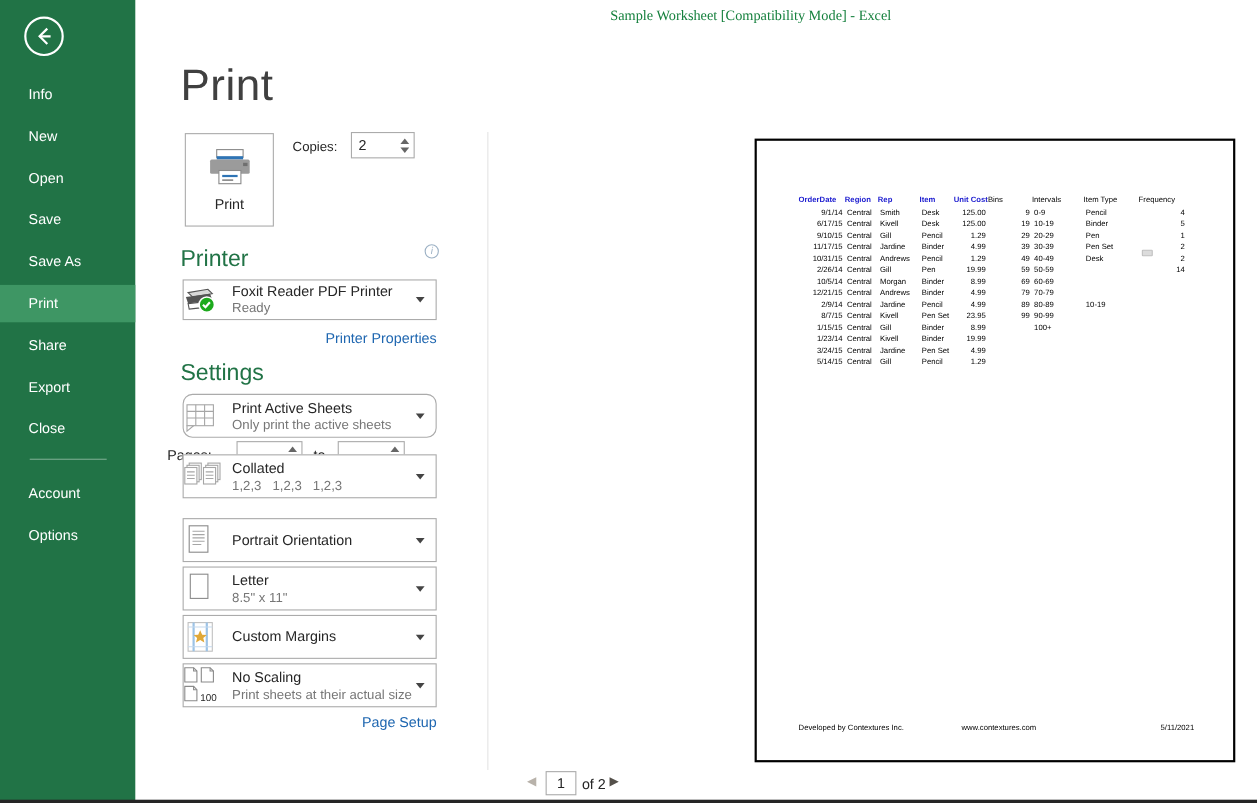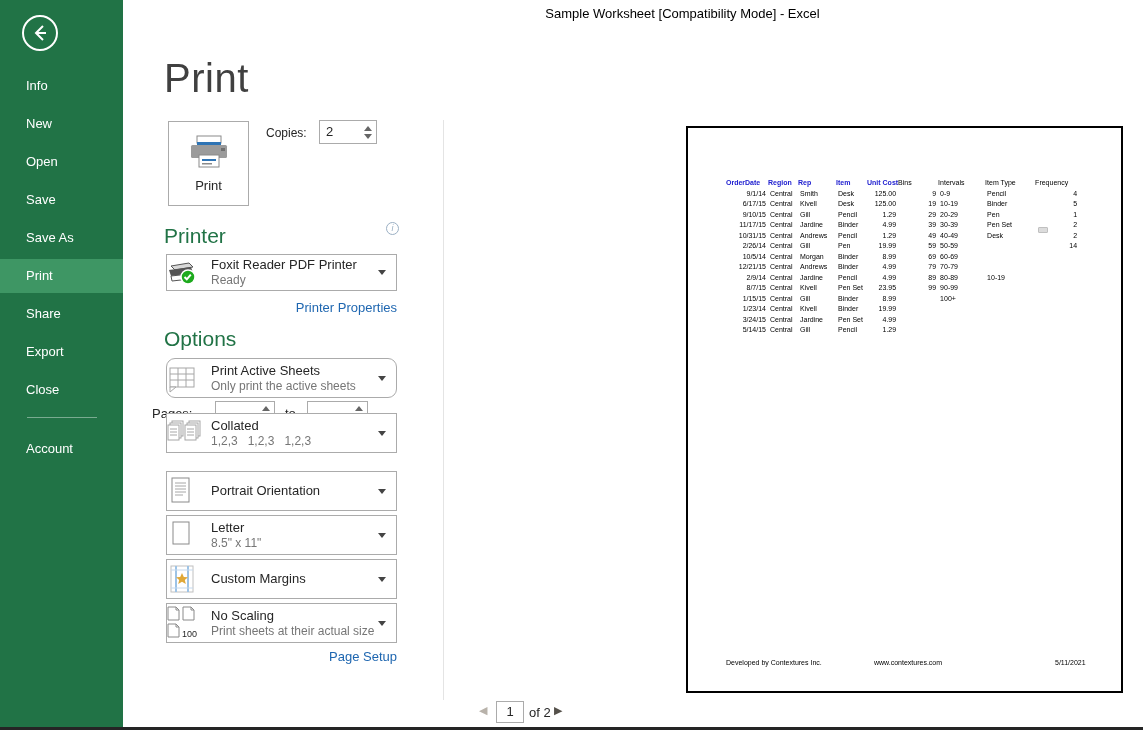--- a/index.html
+++ b/index.html
@@ -12,21 +12,21 @@
   .back-btn { position:absolute; left:22px; top:15px; width:36px; height:36px; border:2px solid #fff;
               border-radius:50%; display:flex; align-items:center; justify-content:center; cursor:pointer; }
   .side-nav { position:absolute; left:0; top:69px; width:123px; }
   .side-nav.bottom { top:432px; }
   .side-item { height:34px; line-height:34px; margin-bottom:4px; padding-left:26px; color:#fff;
                font-size:13px; cursor:pointer; }
   .side-item.active { background:#3e9664; }
   .side-divider { position:absolute; left:27px; top:417px; width:70px; height:1px; background:rgba(255,255,255,0.4); }
 
   
-  .titlebar { position:absolute; left:222px; right:0; top:6px; text-align:center; font-size:13px; color:#000000; }
+  .titlebar { position:absolute; left:222px; right:0; top:6px; text-align:center; font-size:13px; color:#15803d;font-family:Liberation Serif, serif; }
 
   
   .page-title { position:absolute; left:164px; top:56px; font-size:40px; font-weight:200; color:#404040; letter-spacing:0.5px; }
   .print-btn { position:absolute; left:168px; top:121px; width:81px; height:85px; border:1px solid #ababab;
                background:#fff; display:flex; flex-direction:column; align-items:center; justify-content:center; cursor:pointer; }
   .print-btn .lbl { font-size:13px; color:#262626; margin-top:6px; }
   .copies-label { position:absolute; left:266px; top:126px; font-size:12px; color:#262626; }
   .spinner { position:absolute; border:1px solid #ababab; background:#fff; display:flex; align-items:stretch; }
   .spinner .val { flex:1; font-size:13px; color:#262626; padding:3px 0 0 6px; }
   .spinner .arrows { width:16px; display:flex; flex-direction:column; align-items:center; justify-content:center; cursor:pointer; }
@@ -110,20 +110,21 @@
         <div class="side-item">Save</div>
         <div class="side-item">Save As</div>
         <div class="side-item active">Print</div>
         <div class="side-item">Share</div>
         <div class="side-item">Export</div>
         <div class="side-item">Close</div>
       </div>
     <div class="side-divider"></div>
     <div class="side-nav bottom">
         <div class="side-item">Account</div>
+        <div class="side-item">Options</div>
       </div>
   </div>
 
   <div class="titlebar">Sample Worksheet  [Compatibility Mode] - Excel</div>
 
   <div class="page-title">Print</div>
 
   <div class="print-btn">
     <svg width="44" height="38" viewBox="0 0 44 38">
       <rect x="10" y="2" width="24" height="7" fill="#fff" stroke="#8a8a8a"></rect>
@@ -160,21 +161,21 @@
       </svg>
     </span>
     <span class="dd-text">
       <span class="dd-title">Foxit Reader PDF Printer</span>
       <span class="dd-sub">Ready</span>
     </span>
     <span class="caret"></span>
   </div>
   <span class="link" id="printer-props">Printer Properties</span>
 
-  <div class="section-head" id="settings-head">Options</div>
+  <div class="section-head" id="settings-head">Settings</div>
 
   <div class="dd" id="dd-sheets">
     <span class="dd-icon">
       <svg width="30" height="30" viewBox="0 0 30 30">
         <rect x="3" y="5" width="24" height="19" fill="#fff" stroke="#a6a6a6"></rect>
         <line x1="11" y1="5" x2="11" y2="24" stroke="#a6a6a6"></line>
         <line x1="19" y1="5" x2="19" y2="24" stroke="#a6a6a6"></line>
         <line x1="3" y1="11" x2="27" y2="11" stroke="#a6a6a6"></line>
         <line x1="3" y1="17" x2="27" y2="17" stroke="#a6a6a6"></line>
         <polygon points="3,24 9,24 3,29" fill="#fff" stroke="#a6a6a6"></polygon>

